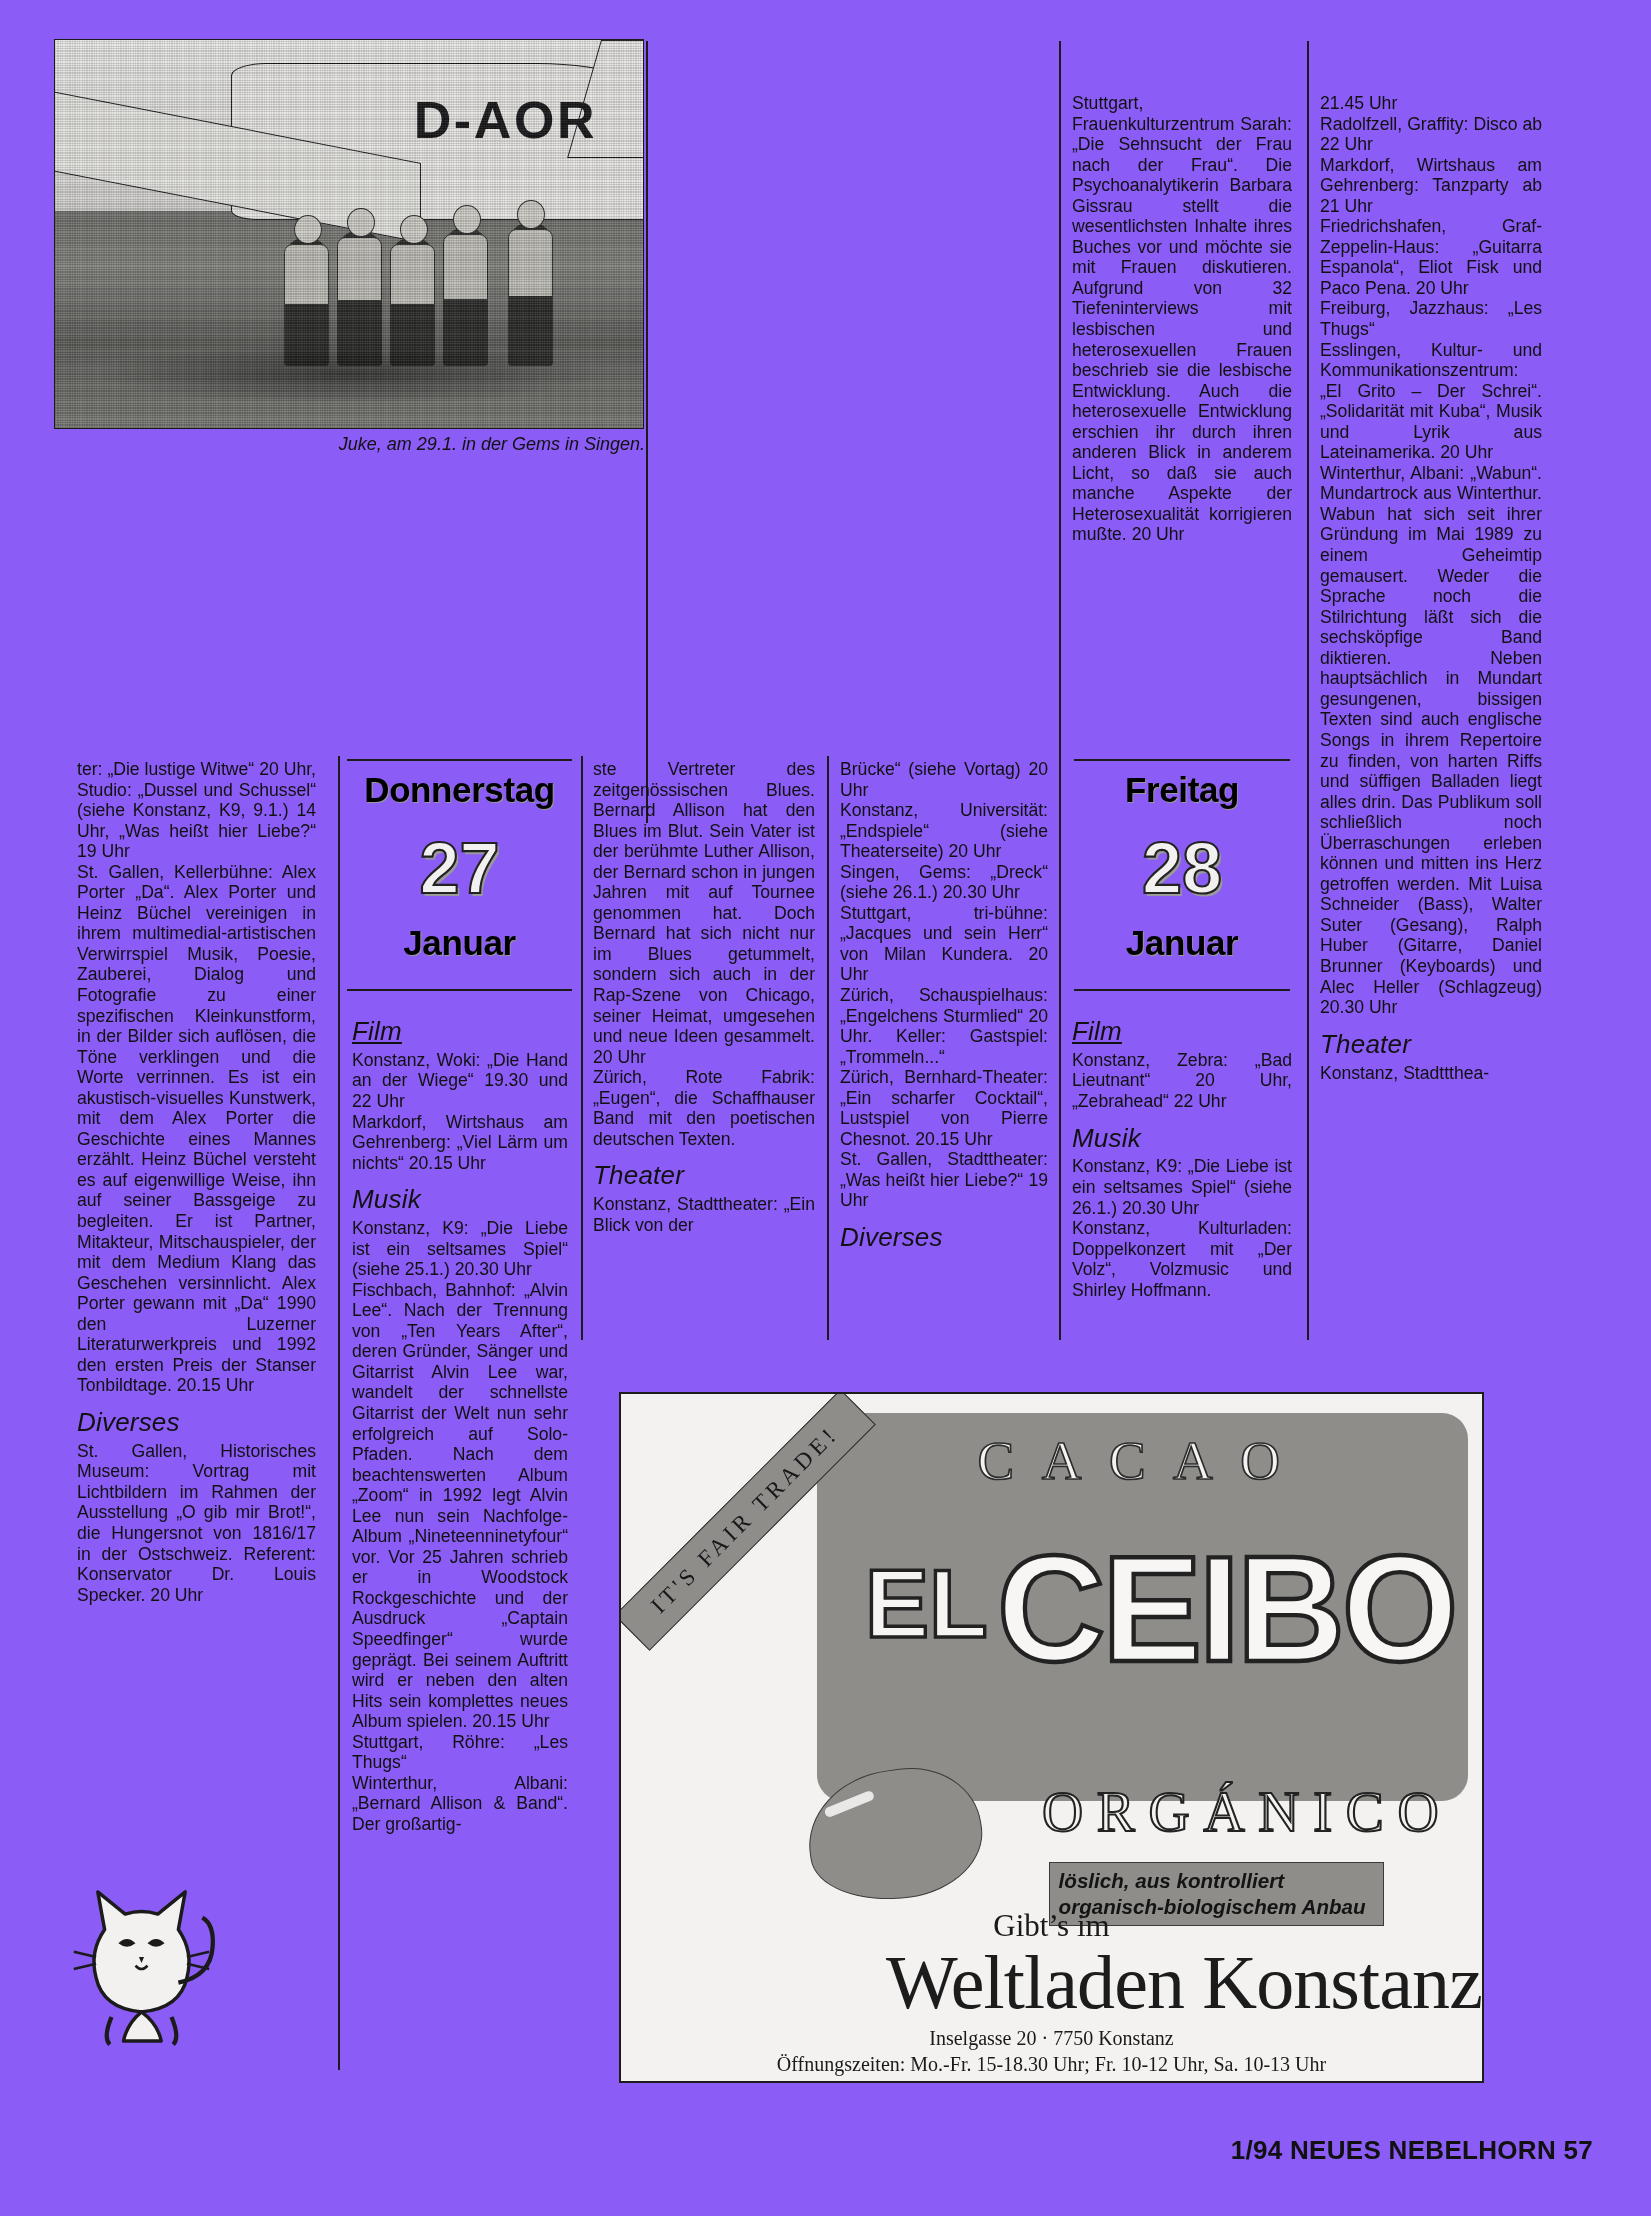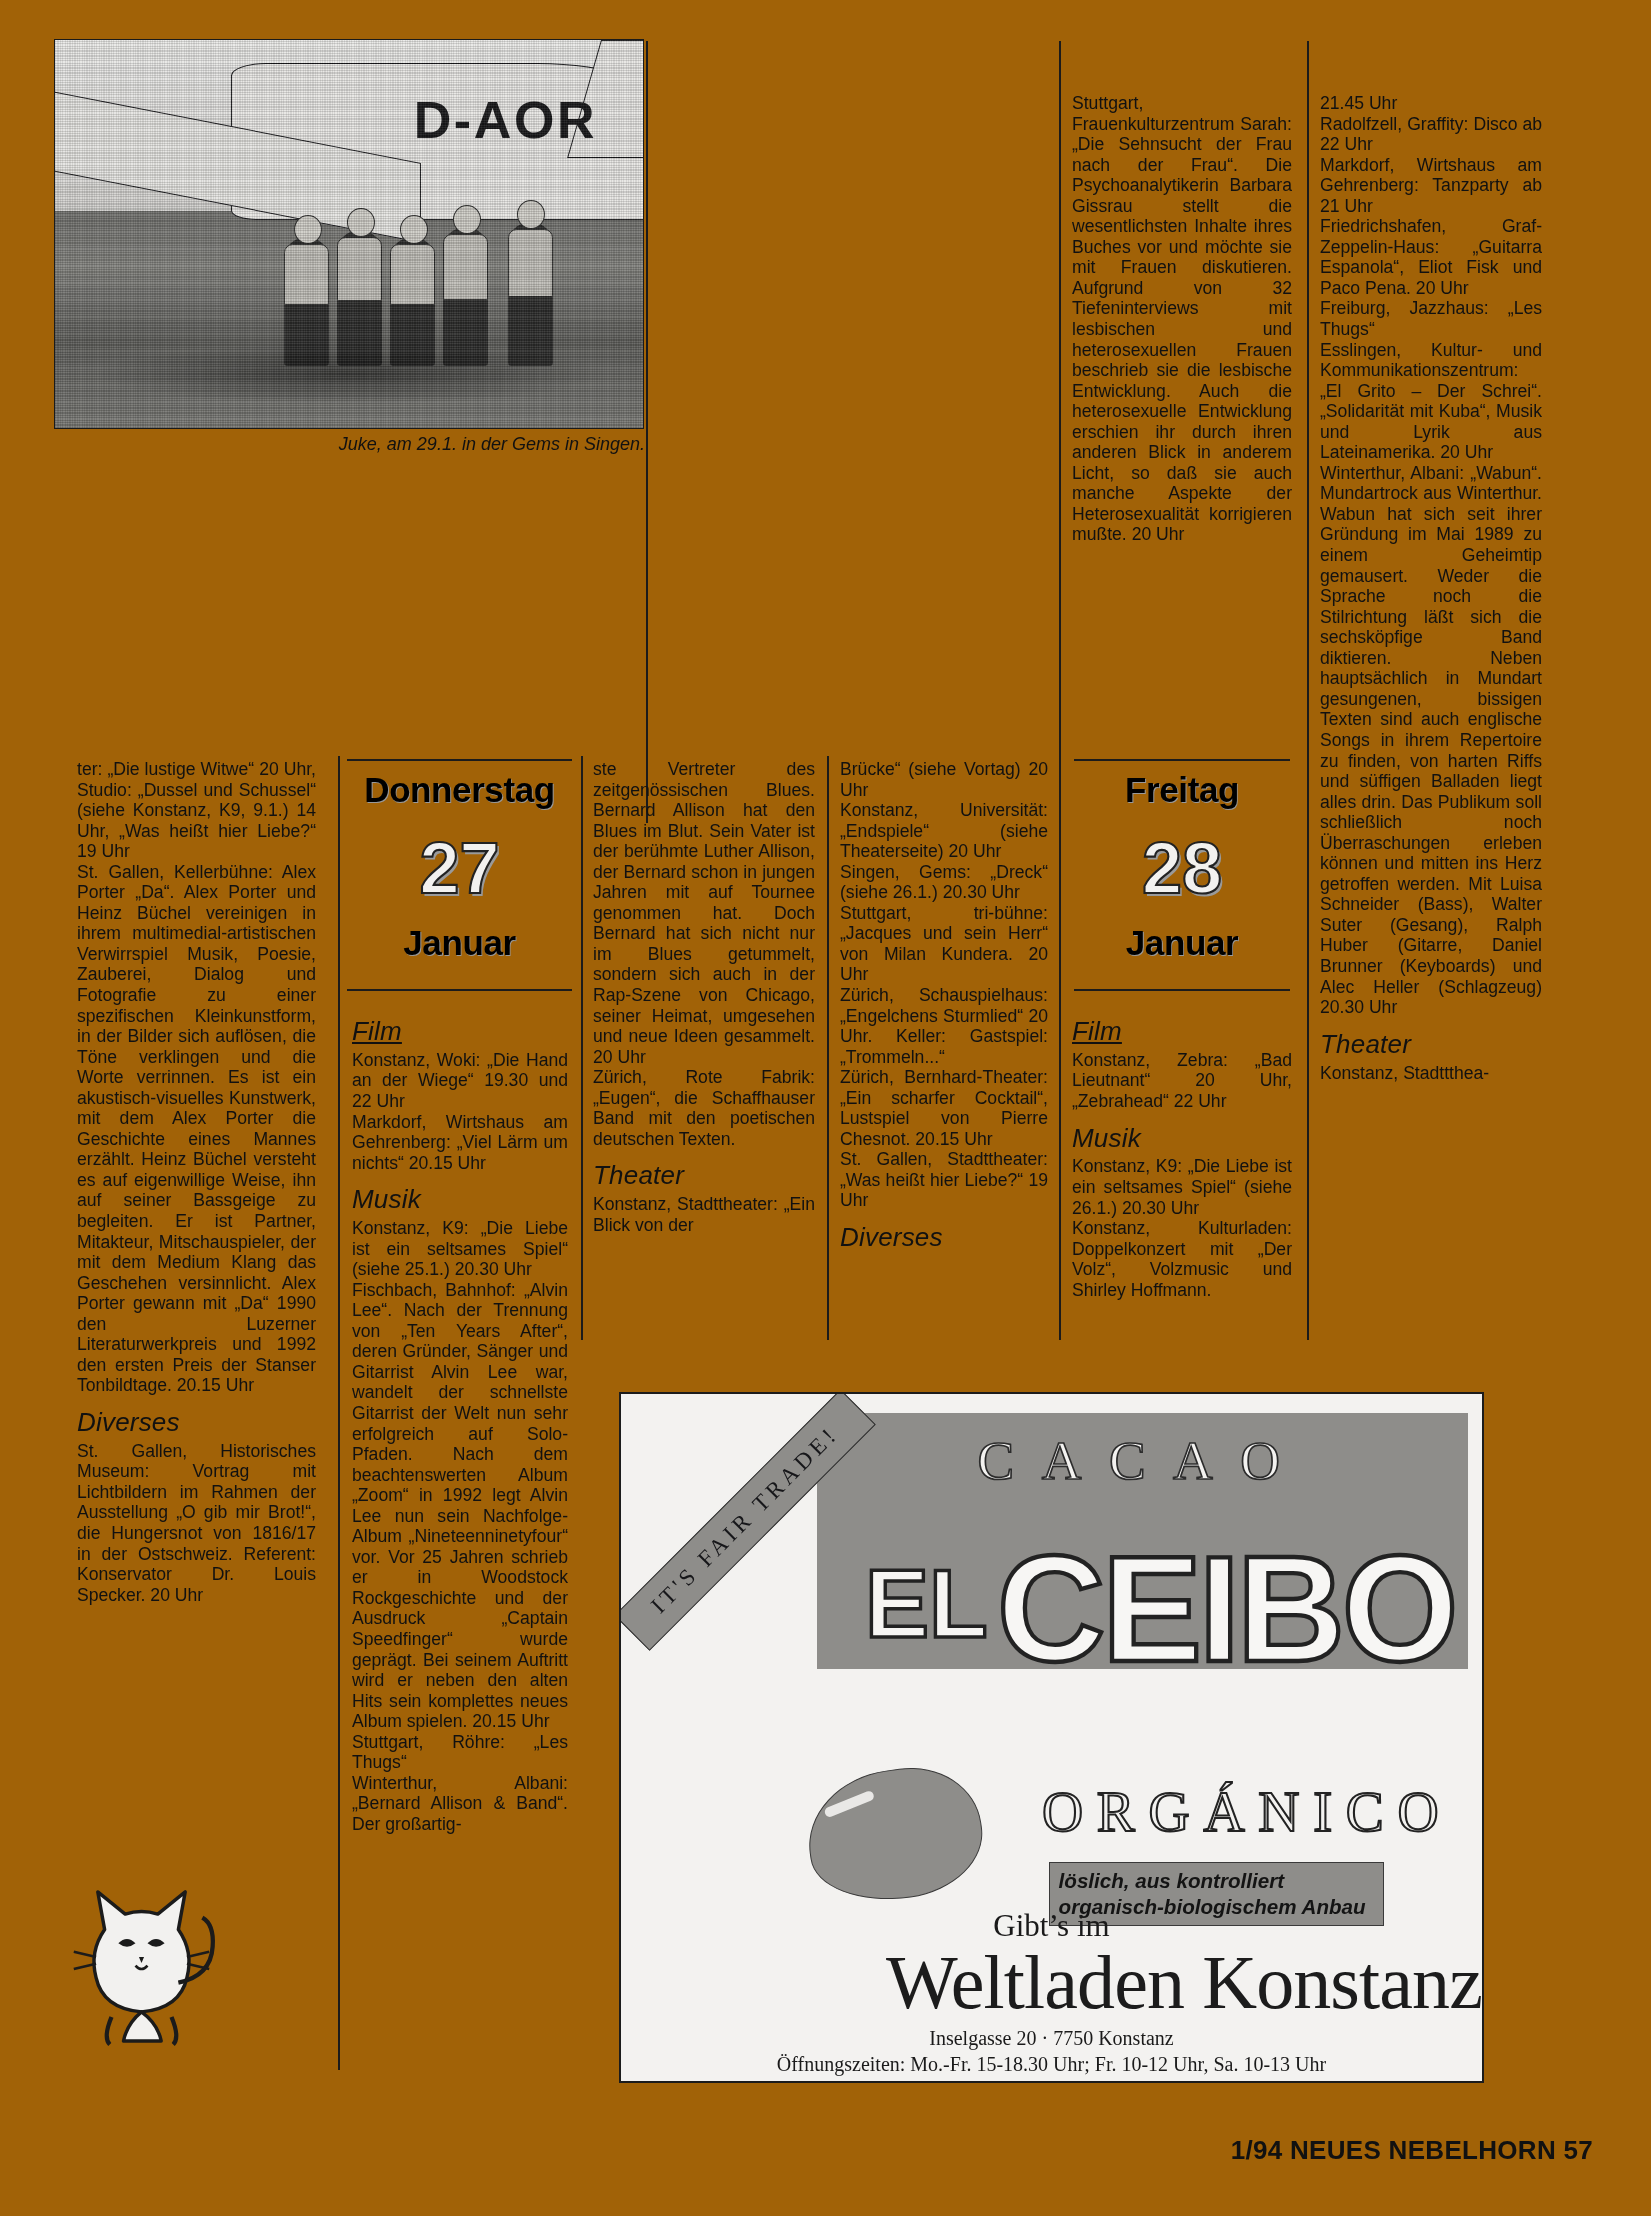--- a/index.html
+++ b/index.html
@@ -1,18 +1,18 @@
 <!DOCTYPE html>
 <html style="font-size:13.7px"><head>
 <meta charset="utf-8">
 <style>
   html,body{margin:0;padding:0;background:#efefed;}
   body{font-family:"Liberation Sans",sans-serif;}
   #page{
-    position:relative;width:1651px;height:2216px;background:#a16207;
+    position:relative;width:1651px;height:2216px;background:#8b5cf6;
     overflow:hidden;
   }
   
   .col{position:absolute;font-size:17.6px;line-height:1.168;color:#111;
        text-align:justify;text-justify:inter-word;
        -webkit-hyphens:none;hyphens:none;overflow:hidden;}
   .col p{margin:0;}
   .col b{font-weight:normal;}
   .sec{font-style:italic;font-weight:normal;font-size:26px;line-height:1.1;
        margin:12px 0 4.3px 0;letter-spacing:0.2px;}
@@ -54,22 +54,22 @@
   .dayhead{position:absolute;text-align:center;}
   .dayhead .dow{font-size:35px;font-weight:bold;letter-spacing:-0.4px;
       text-shadow:0.9px 0.9px 0 #999;}
   .dayhead .num{font-size:72px;font-weight:bold;line-height:1;margin:22.3px 0 19px;
       color:#f2f1ef;-webkit-text-stroke:2.1px #222;text-shadow:2.6px 2.6px 0 #9a9a9a;}
   .dayhead .mon{font-size:35px;font-weight:bold;letter-spacing:-0.4px;
       text-shadow:0.9px 0.9px 0 #999;}
   
   #ad{position:absolute;left:619px;top:1392px;width:861px;height:687px;
       border:2.6px solid #1c1c1c;background:#f3f2f0;overflow:hidden;}
-  #ad .band{position:absolute;left:196px;top:19px;width:651px;height:256px;
-      background:#8e8d8a;}
+  #ad .band{position:absolute;left:196px;top:19px;width:651px;height:388px;
+      background:#8e8d8a;border-radius:26px;}
   #ad .band .cacao{position:absolute;left:0;right:0;top:15.5px;text-align:center;
       font-size:55px;letter-spacing:27.5px;color:#f3f2f0;font-weight:500;
       -webkit-text-stroke:1.7px #2c2c2c;font-family:"Liberation Serif",serif;}
   #ad .band .el{position:absolute;left:48px;top:136px;font-size:96px;font-weight:bold;
       color:#f6f5f3;-webkit-text-stroke:3.4px #222;font-family:"Liberation Sans",sans-serif;}
   #ad .band .ceibo{position:absolute;left:180px;top:110px;font-size:150px;font-weight:bold;
       color:#f7f6f4;-webkit-text-stroke:4.3px #222;letter-spacing:-3.4px;
       font-family:"Liberation Sans",sans-serif;}
   #ad .ribbon{position:absolute;left:-36px;top:101px;width:318px;height:48px;
       background:#8e8d8a;border:1.7px solid #2a2a2a;transform:rotate(-45deg);

